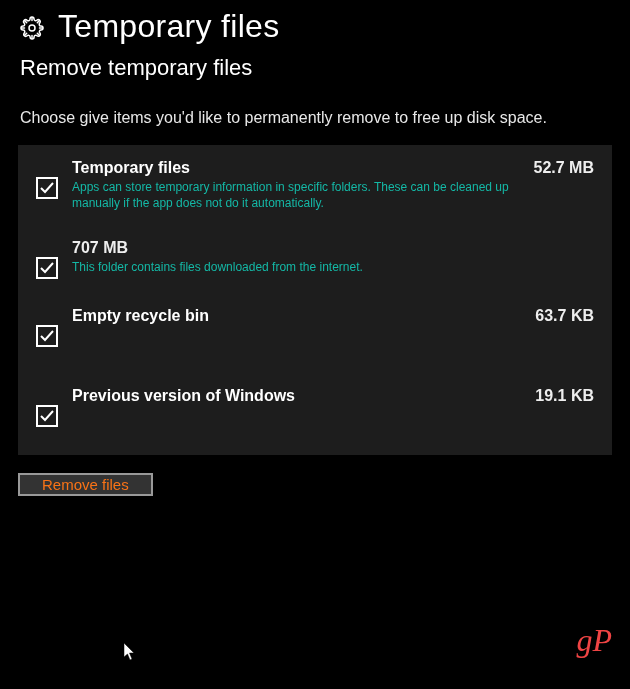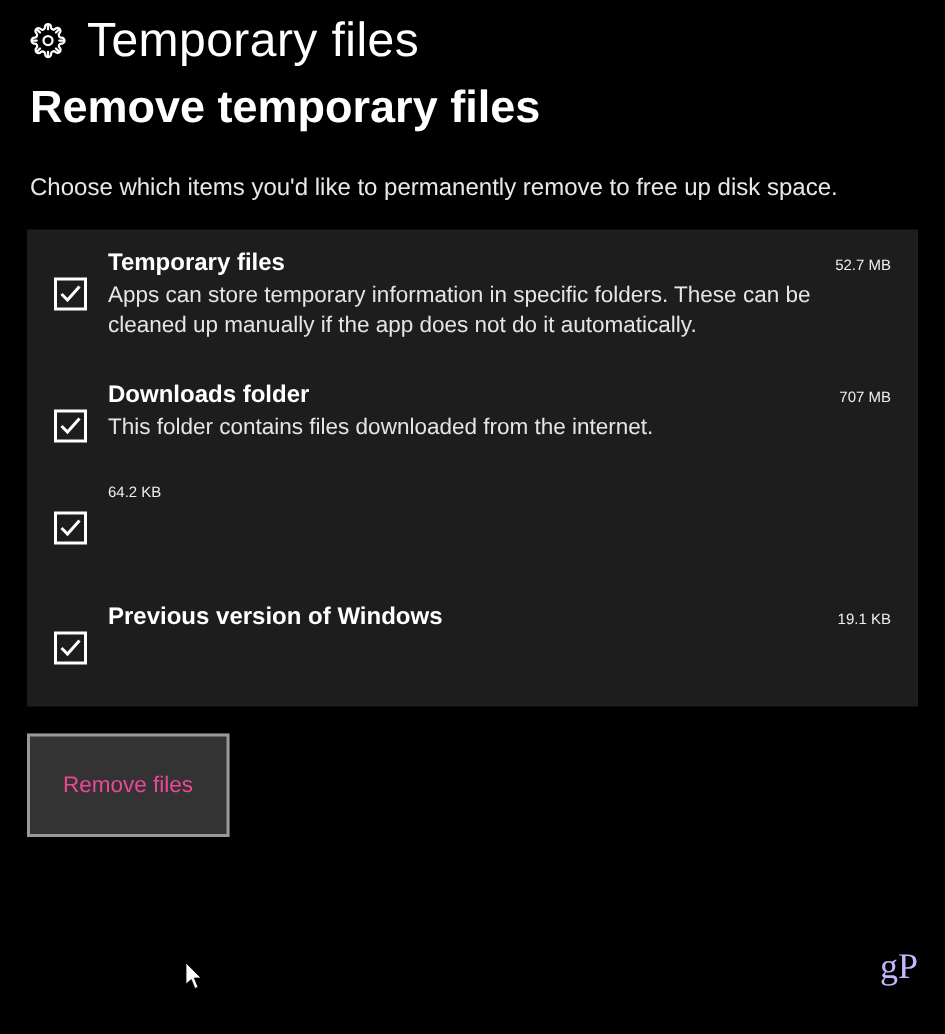--- a/index.html
+++ b/index.html
@@ -27,22 +27,22 @@
       width: 24px;
       height: 24px;
       margin-top: 6px;
     }
     .page-title {
       font-size: 32px;
       font-weight: 300;
       letter-spacing: 0.3px;
     }
     .subtitle {
-      font-size: 30px;
-      font-weight: 700;
+      font-size: 22px;
+      font-weight: 400;
       margin-bottom: 26px;
     }
     .instruction {
       font-size: 16px;
       color: #e8e8e8;
       margin-bottom: 16px;
       line-height: 1.35;
       max-width: 560px;
     }
     .panel {
@@ -84,57 +84,58 @@
       justify-content: space-between;
       align-items: baseline;
       margin-bottom: 2px;
     }
     .item-title {
       font-size: 16px;
       font-weight: 600;
       color: #fff;
     }
     .item-size {
-      font-size: 10px;
+      font-size: 16px;
       color: #eee;
-      font-weight: 400;
+      font-weight: 700;
     }
     .item-desc {
-      font-size: 15px;
-      color: #e5e5e5;
+      font-size: 12px;
+      color: #14b8a6;
       line-height: 1.35;
       font-weight: 300;
       max-width: 480px;
     }
     .remove-btn {
       margin-top: 18px;
       margin-left: -2px;
-      padding: 24px 22px;
+      padding: 1px 22px;
       background: #333333;
       border: 2px solid #999999;
-      color: #ec4899;
+      color: #f97316;
       font-family: inherit;
       font-size: 15px;
       cursor: pointer;
       position: relative;
       font-weight: 300;
     }
     .cursor {
       position: absolute;
       left: 124px;
       bottom: 24px;
       pointer-events: none;
     }
     .watermark {
       position: absolute;
       right: 18px;
       bottom: 30px;
-      font-size: 24px;
-      color: #c4b5fd;
-      font-weight: 300;
+      font-size: 32px;
+      color: #ef4444;
+      font-weight: 300;
+      font-style: italic;
       font-family: Georgia, serif;
     }
   </style>
 </head>
 <body>
 
 
 
 <div class="header">
   <span>
@@ -142,21 +143,21 @@
       <circle cx="12" cy="12" r="3"></circle>
       <path d="M12 1.5v3M12 19.5v3M4.6 4.6l2.1 2.1M17.3 17.3l2.1 2.1M1.5 12h3M19.5 12h3M4.6 19.4l2.1-2.1M17.3 6.7l2.1-2.1" stroke-linecap="round"></path>
       <path d="M19.4 15a1.65 1.65 0 0 0 .33 1.82l.06.06a2 2 0 1 1-2.83 2.83l-.06-.06a1.65 1.65 0 0 0-1.82-.33 1.65 1.65 0 0 0-1 1.51V21a2 2 0 0 1-4 0v-.09A1.65 1.65 0 0 0 9 19.4a1.65 1.65 0 0 0-1.82.33l-.06.06a2 2 0 1 1-2.83-2.83l.06-.06a1.65 1.65 0 0 0 .33-1.82 1.65 1.65 0 0 0-1.51-1H3a2 2 0 0 1 0-4h.09A1.65 1.65 0 0 0 4.6 9a1.65 1.65 0 0 0-.33-1.82l-.06-.06a2 2 0 1 1 2.83-2.83l.06.06a1.65 1.65 0 0 0 1.82.33H9a1.65 1.65 0 0 0 1-1.51V3a2 2 0 0 1 4 0v.09a1.65 1.65 0 0 0 1 1.51 1.65 1.65 0 0 0 1.82-.33l.06-.06a2 2 0 1 1 2.83 2.83l-.06.06a1.65 1.65 0 0 0-.33 1.82V9c.16.59.66 1.02 1.27 1.09H21a2 2 0 0 1 0 4h-.09a1.65 1.65 0 0 0-1.51 1z" fill="none"></path>
     </svg>
   </span>
   <h1 class="page-title">Temporary files</h1>
 </div>
 
 <h2 class="subtitle">Remove temporary files</h2>
 
-<p class="instruction">Choose which items you'd like to permanently remove to free up disk space.</p>
+<p class="instruction">Choose give items you'd like to permanently remove to free up disk space.</p>
 
 <div class="panel">
 
   <div class="item">
     <div class="checkbox">
       <svg viewBox="0 0 14 12">
           <path d="M1 6 L5 10 L13 1" stroke="#fff" stroke-width="2" fill="none"></path>
         </svg>
     </div>
     <div class="item-body">
@@ -169,36 +170,36 @@
   </div>
 
   <div class="item">
     <div class="checkbox">
       <svg viewBox="0 0 14 12">
           <path d="M1 6 L5 10 L13 1" stroke="#fff" stroke-width="2" fill="none"></path>
         </svg>
     </div>
     <div class="item-body">
       <div class="item-head">
-        <span class="item-title">Downloads folder</span>
         <span class="item-size">707 MB</span>
       </div>
       <div class="item-desc">This folder contains files downloaded from the internet.</div>
     </div>
   </div>
 
   <div class="item">
     <div class="checkbox">
       <svg viewBox="0 0 14 12">
           <path d="M1 6 L5 10 L13 1" stroke="#fff" stroke-width="2" fill="none"></path>
         </svg>
     </div>
     <div class="item-body">
       <div class="item-head">
-        <span class="item-size">64.2 KB</span>
+        <span class="item-title">Empty recycle bin</span>
+        <span class="item-size">63.7 KB</span>
       </div>
     </div>
   </div>
 
   <div class="item">
     <div class="checkbox">
       <svg viewBox="0 0 14 12">
           <path d="M1 6 L5 10 L13 1" stroke="#fff" stroke-width="2" fill="none"></path>
         </svg>
     </div>

